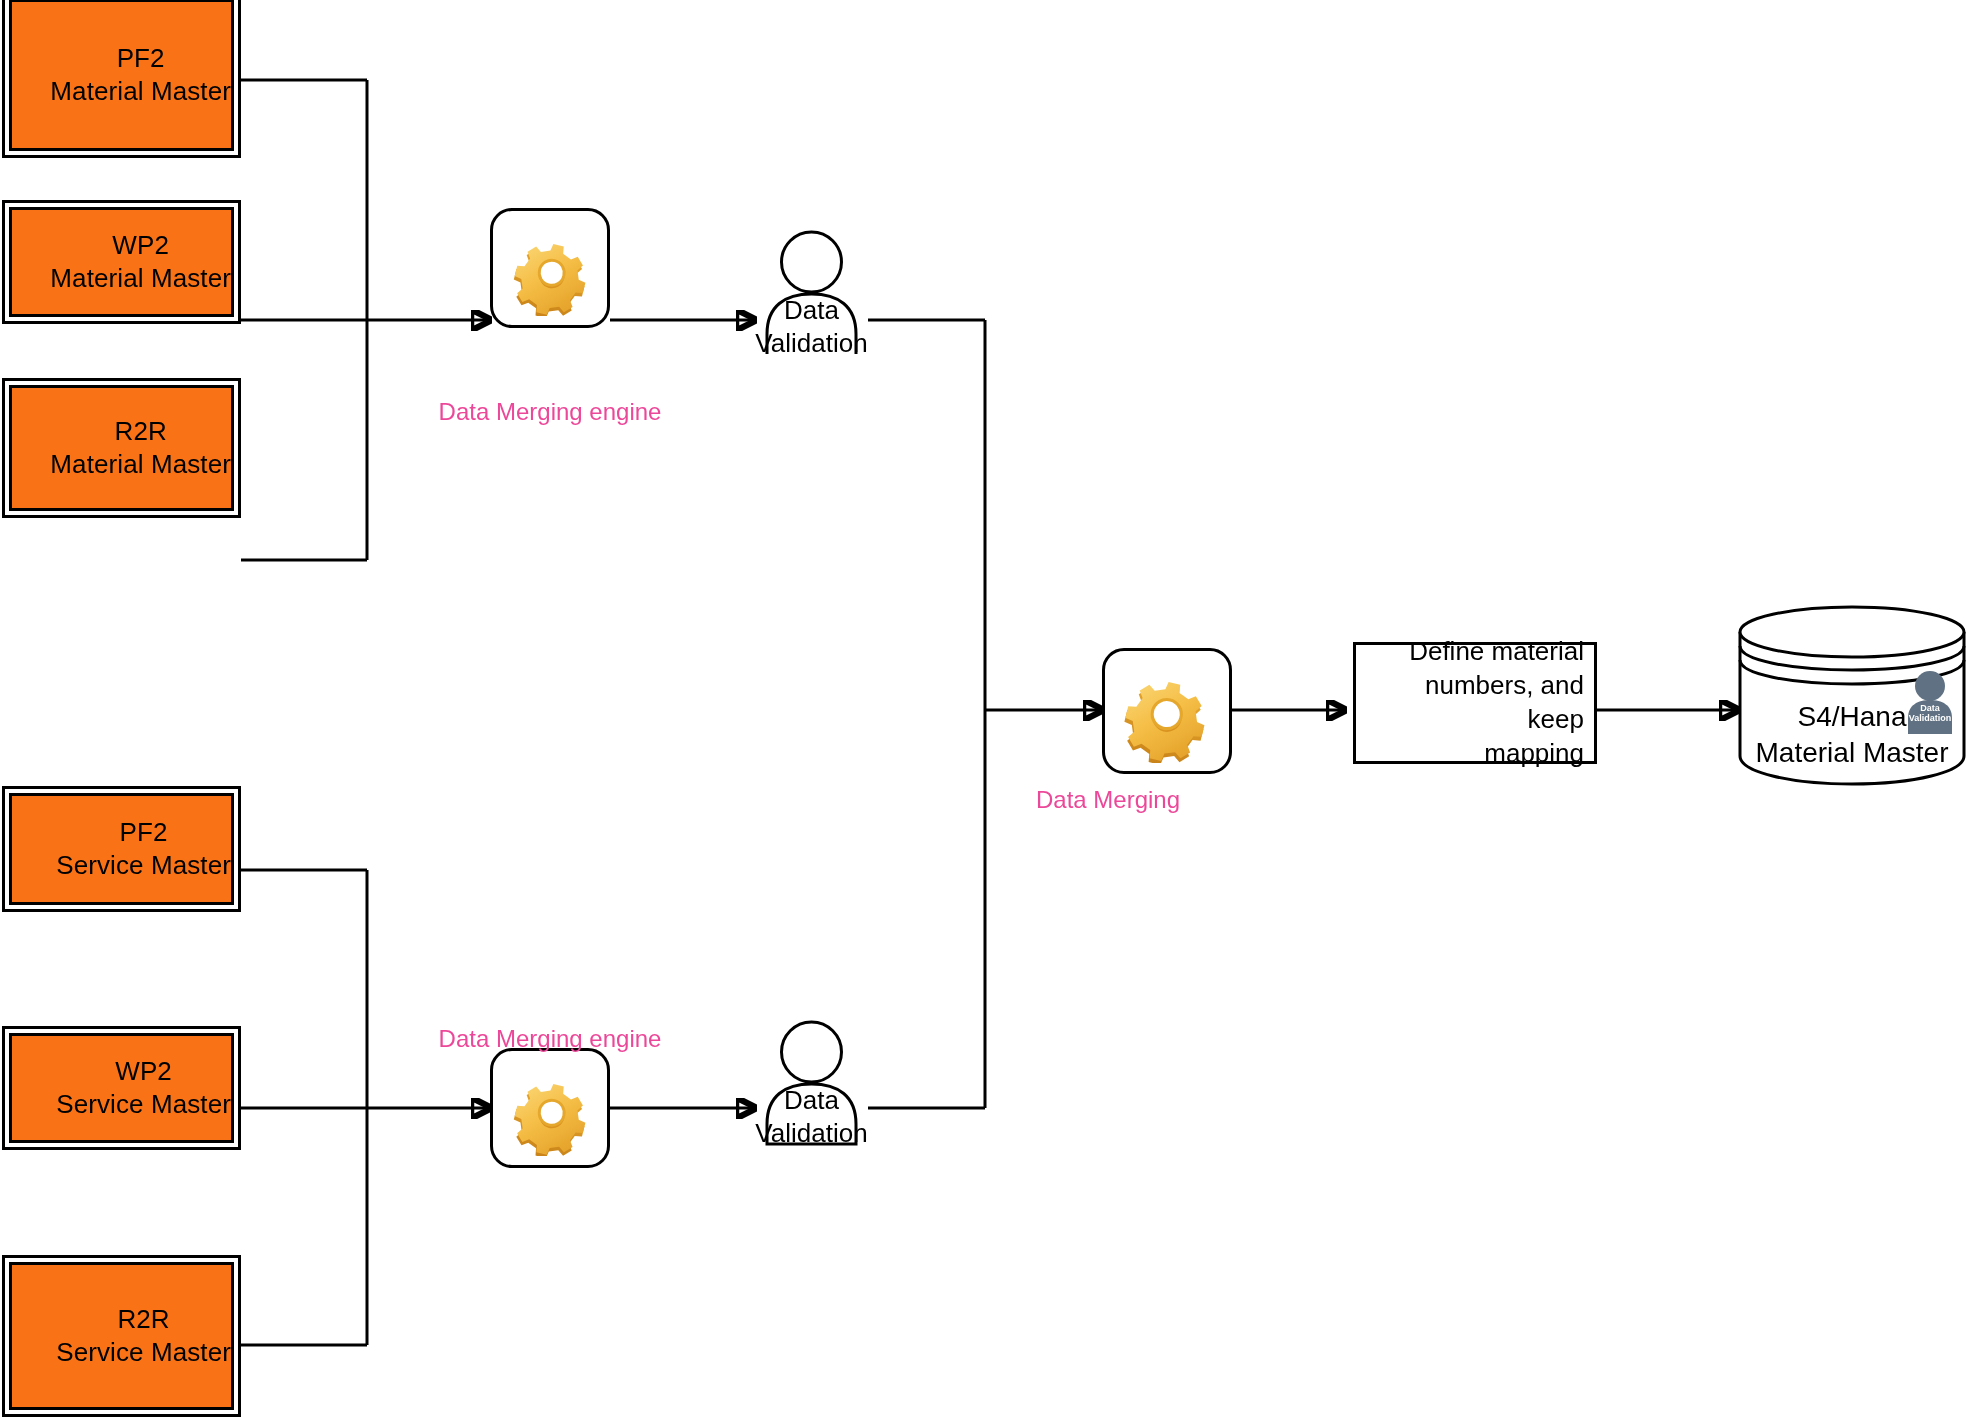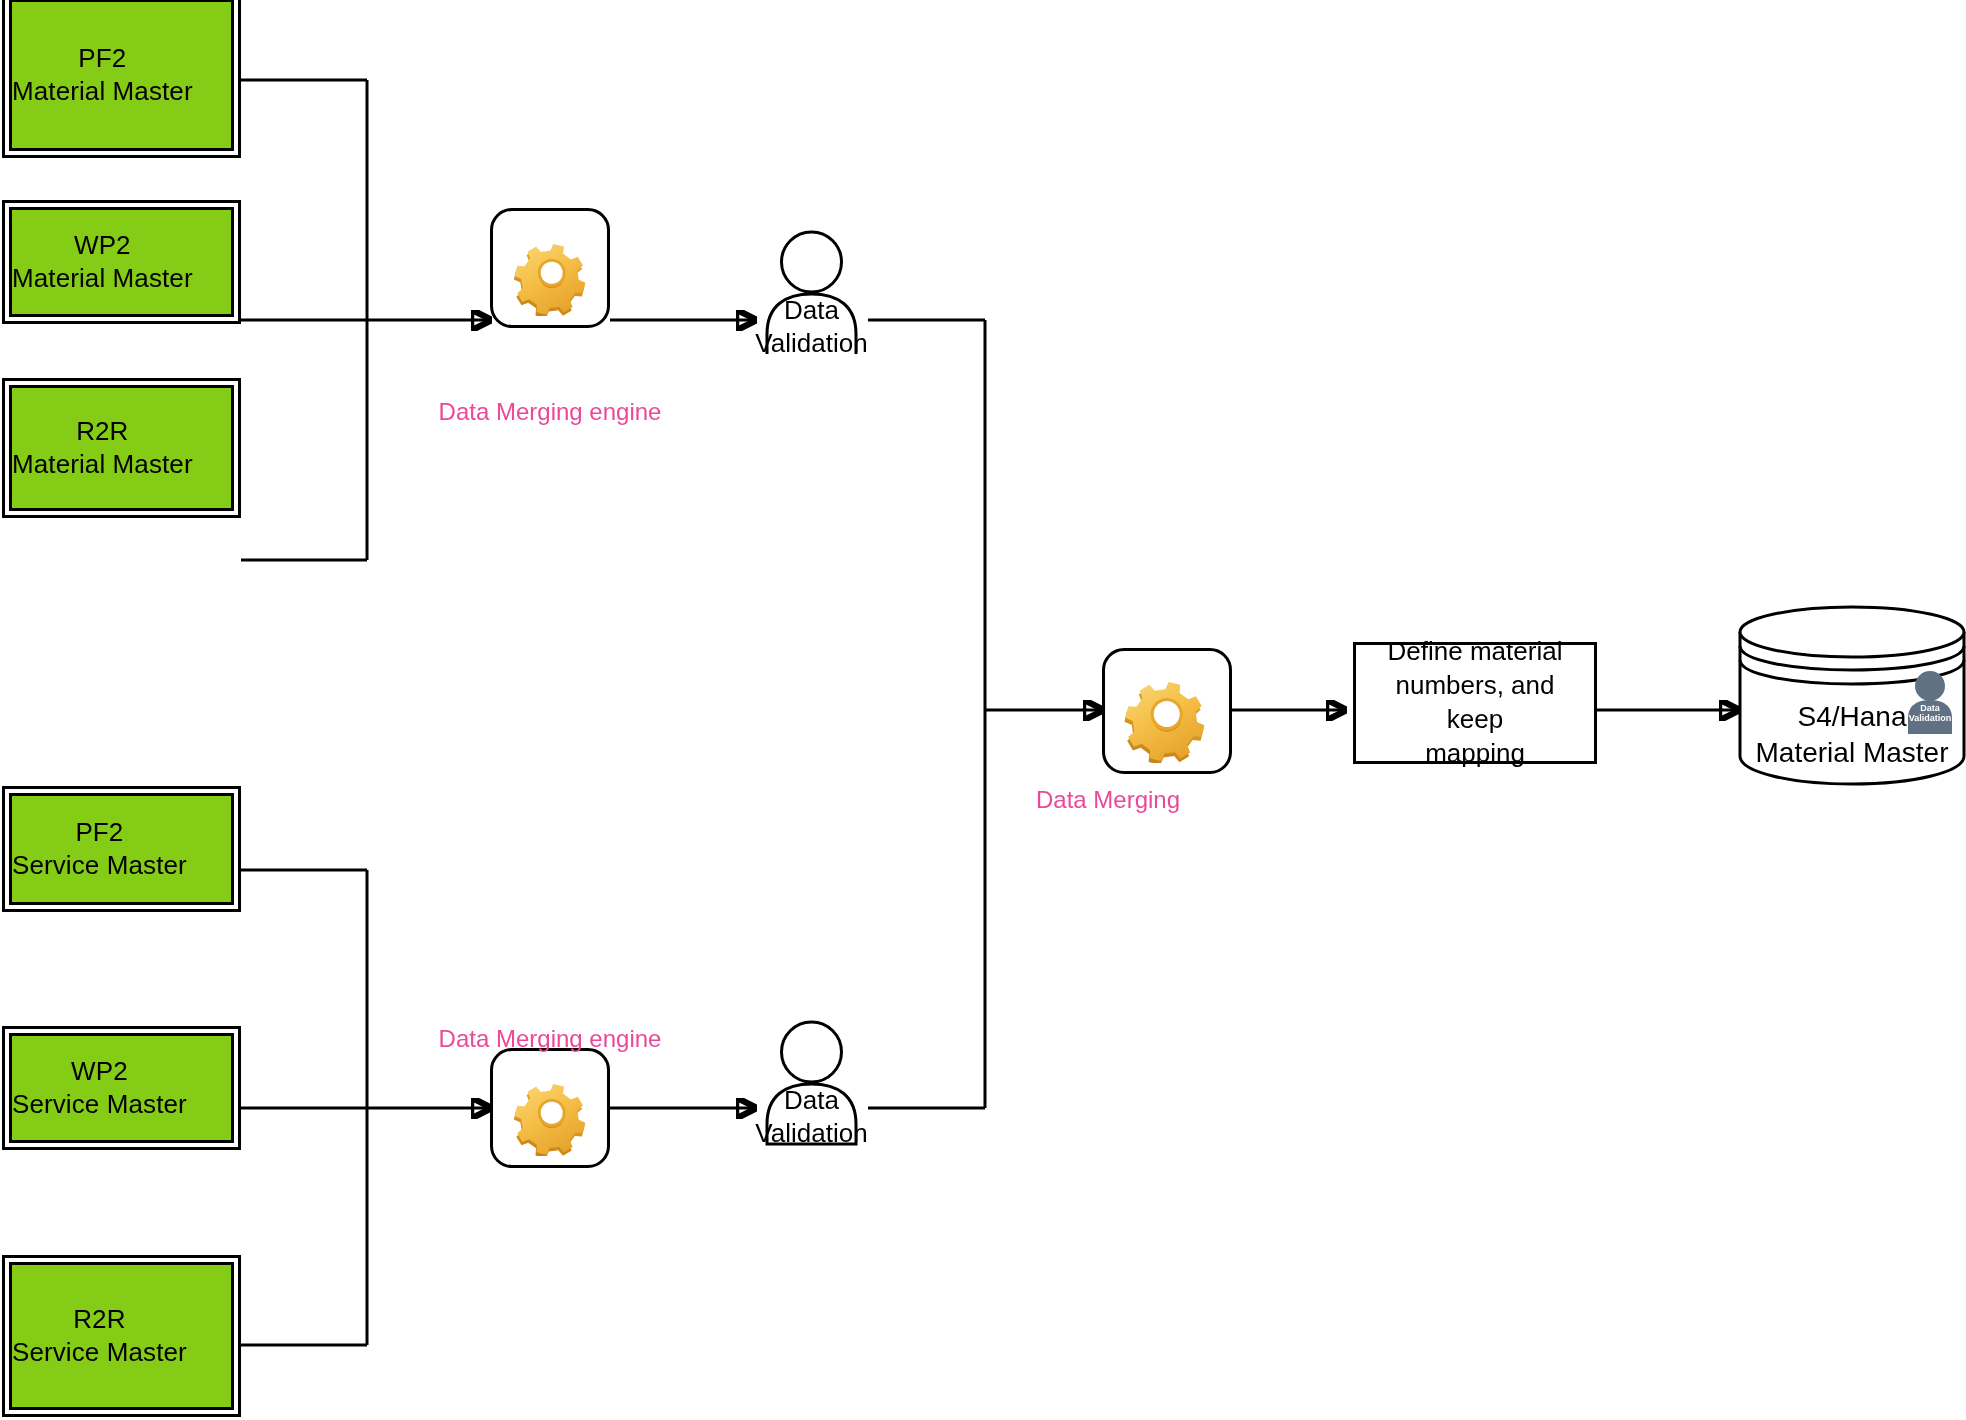--- a/index.html
+++ b/index.html
@@ -26,24 +26,24 @@
     box-sizing: border-box;
     background: #ffffff;
     border: 3px solid #000000;
     padding: 4px;
   }
   .src-box .inner {
     box-sizing: border-box;
     width: 100%;
     height: 100%;
     border: 3px solid #000000;
-    background: #84cc16;
+    background: #f97316;
     display: flex;
     align-items: center;
-    justify-content: flex-start;
+    justify-content: flex-end;
   }
   .src-box .label {
     text-align: center;
     font-size: 26px;
     line-height: 1.28;
     color: #000000;
     white-space: pre-line;
     letter-spacing: 0.1px;
   }
 
@@ -84,21 +84,21 @@
 
   
   .proc-box {
     position: absolute;
     box-sizing: border-box;
     border: 3px solid #000000;
     background: #ffffff;
     display: flex;
     align-items: center;
     justify-content: center;
-    text-align: center;
+    text-align: right;
     font-size: 26px;
     line-height: 1.3;
     padding: 0 10px;
     white-space: pre-line;
   }
 
   
   .diamond {
     position: absolute;
   }

